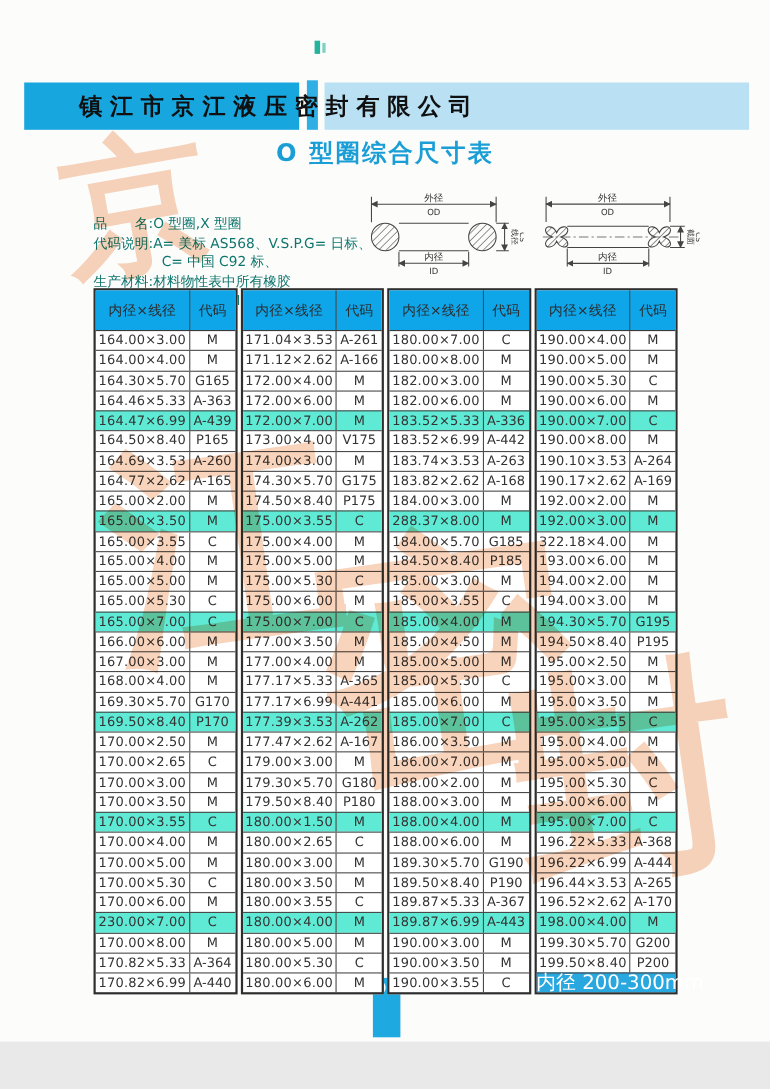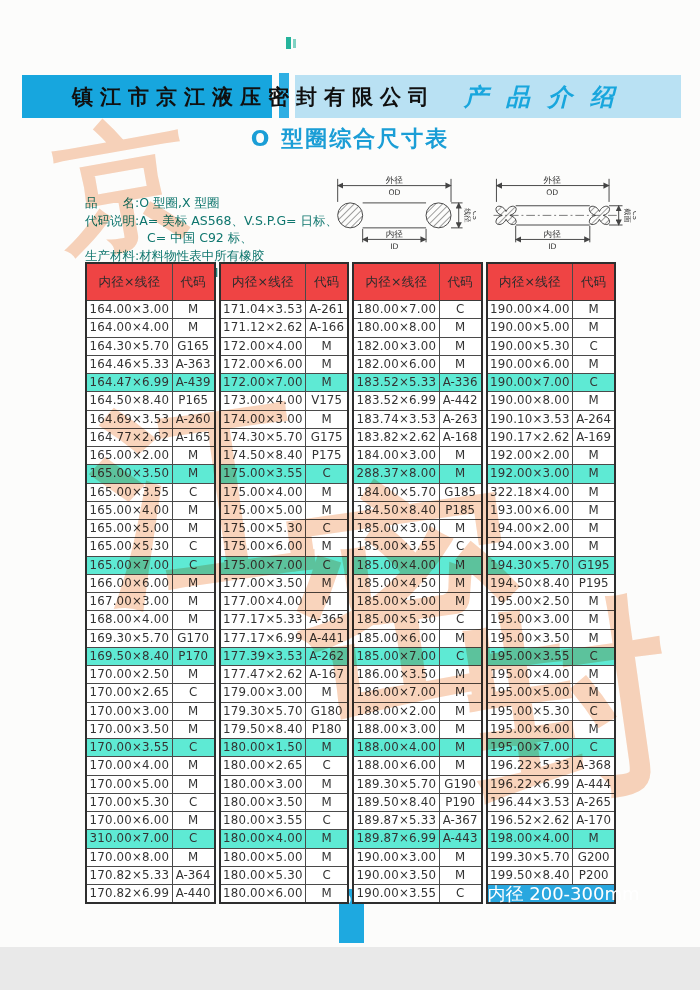--- a/index.html
+++ b/index.html
@@ -25,21 +25,21 @@
   .info-line{white-space:nowrap;}
   .info-line.indent{padding-left:62px;}
   
   .diagrams{position:absolute;left:330px;top:173px;display:flex;gap:6px;}
   .diagrams text{font-family:"DejaVu Sans",sans-serif;fill:#333;}
   
   .tables-row{position:absolute;left:85px;top:262px;display:flex;gap:3px;z-index:2;}
   .size-table{width:130.5px;border:2px solid #2e2e2e;background:#fff;box-sizing:border-box;}
   .trow{display:flex;height:17.25px;line-height:17.25px;font-size:11.8px;color:#333;}
   .trow + .trow{border-top:1px solid #4a4a4a;}
-  .trow.thead{height:36px;line-height:36px;background:#ef4444;font-size:12.5px;color:#2c2c2c;}
+  .trow.thead{height:36px;line-height:36px;background:#0ea5e9;font-size:12.5px;color:#2c2c2c;}
   .trow.thead + .trow{border-top:1.5px solid #3a3a3a;}
   .trow.hl{background:#5eead4;}
   .c{text-align:center;overflow:hidden;white-space:nowrap;}
   .c.dim{width:67.5%;border-right:1px solid #4a4a4a;letter-spacing:0.2px;}
   .c.code{width:32.5%;}
   .tfoot{height:17.25px;line-height:17.25px;border-top:1px solid #4a4a4a;background:#29a7df;
          color:#fff;font-size:18px;text-align:center;white-space:nowrap;}
   
   .page-num{position:absolute;left:339px;top:889px;width:25px;height:54px;background:#1ea9e0;
             color:#fff;font-size:13px;text-align:center;padding-top:3px;box-sizing:border-box;}
@@ -55,21 +55,20 @@
 <body>
 
 <div class="page">
 
   <div class="hdr-dark"></div>
   <div class="hdr-strip"></div>
   <div class="hdr-light"></div>
   <div class="tick1"></div>
   <div class="tick2"></div>
   <div class="company">镇江市京江液压密封有限公司</div>
-  <div class="section">产品介绍</div>
 
   <div class="title">O 型圈综合尺寸表</div>
 
   <div class="info">
     <div class="info-line">品　　名:O 型圈,X 型圈</div>
     <div class="info-line">代码说明:A= 美标 AS568、V.S.P.G= 日标、</div>
     <div class="info-line indent">C= 中国 C92 标、</div>
     <div class="info-line">生产材料:材料物性表中所有橡胶</div>
     <div class="info-line indent">R= 法标、M=EDSV 公制尺寸</div>
   </div>
@@ -261,21 +260,21 @@
         </div>
         <div class="trow">
           <div class="c dim">170.00×5.30</div>
           <div class="c code">C</div>
         </div>
         <div class="trow">
           <div class="c dim">170.00×6.00</div>
           <div class="c code">M</div>
         </div>
         <div class="trow hl">
-          <div class="c dim">310.00×7.00</div>
+          <div class="c dim">230.00×7.00</div>
           <div class="c code">C</div>
         </div>
         <div class="trow">
           <div class="c dim">170.00×8.00</div>
           <div class="c code">M</div>
         </div>
         <div class="trow">
           <div class="c dim">170.82×5.33</div>
           <div class="c code">A-364</div>
         </div>

